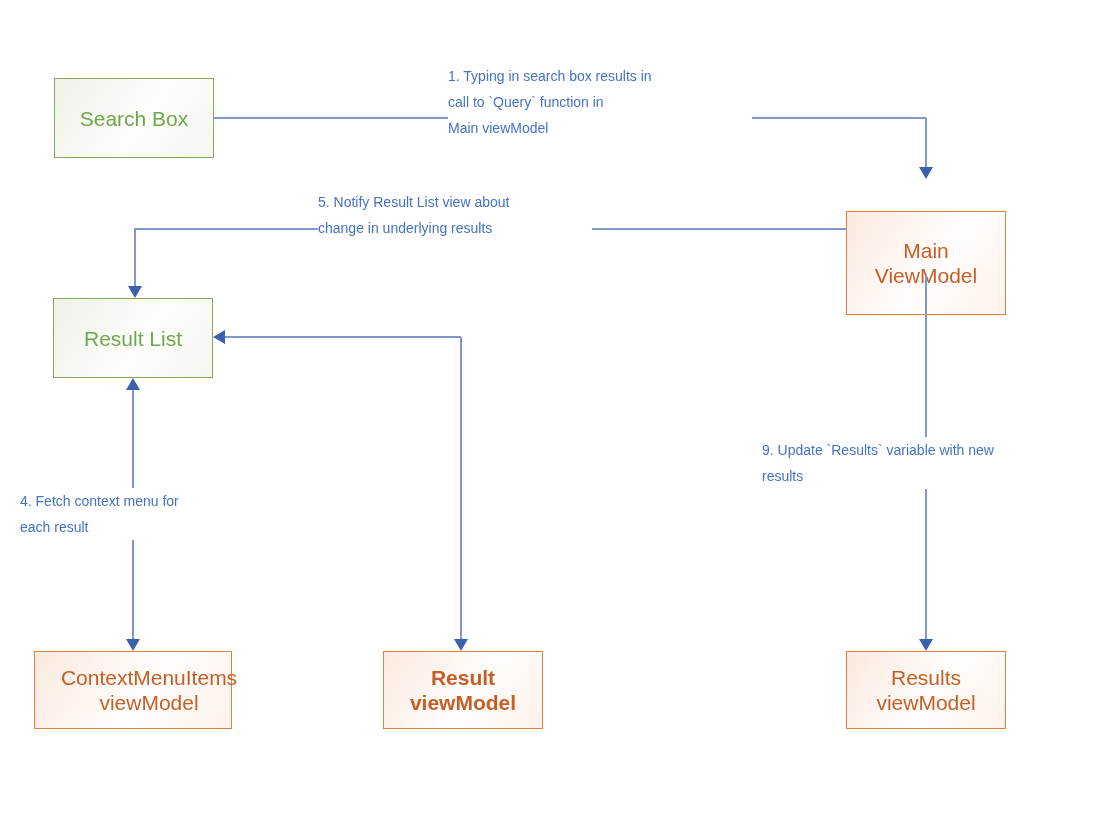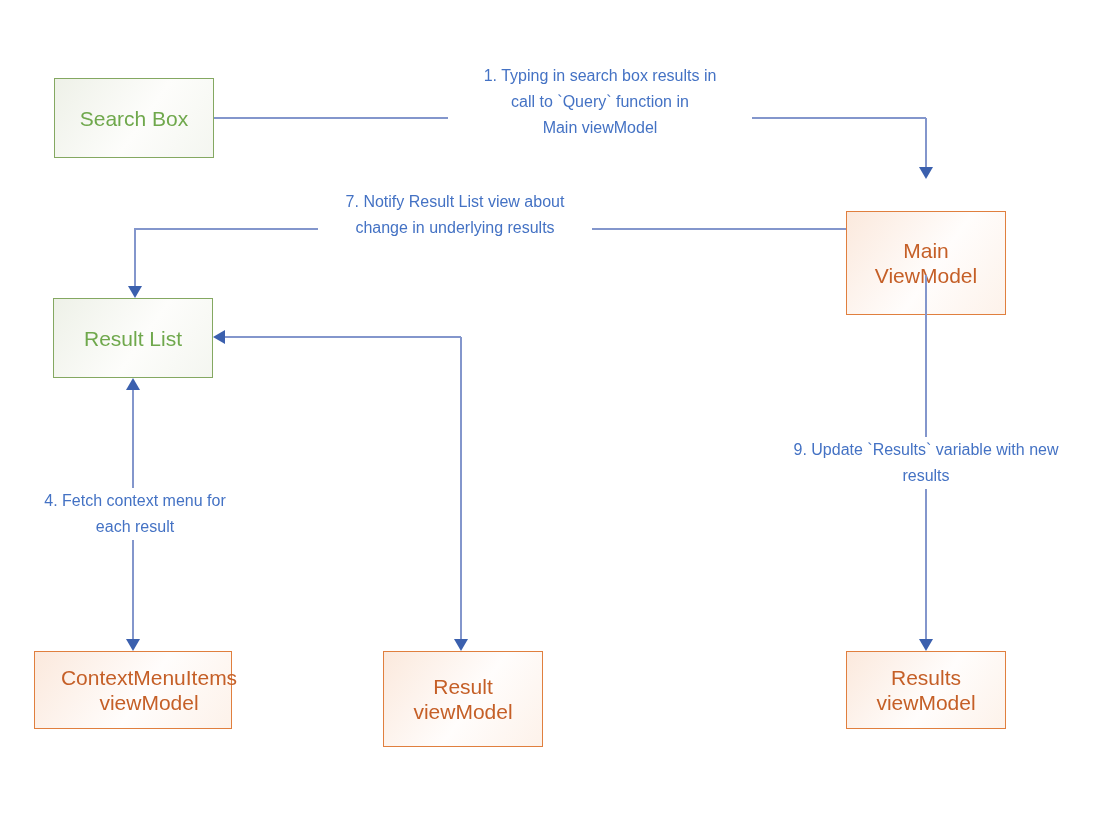--- a/index.html
+++ b/index.html
@@ -30,21 +30,21 @@
   }
   .node.orange {
     border: 1.6px solid var(--orange-border, #e07f3e);
     color: var(--orange-text, #c55f27);
     background: linear-gradient(125deg, var(--orange-fill-tint, #fbe9dd) 0%, #fffdfc 55%, #fdf2ea 100%);
   }
   #node-search-box            { left: 54px;  top: 78px;  width: 160px; height: 80px; }
   #node-main-viewmodel        { left: 846px; top: 179px; width: 160px; height: 104px; margin-top: 32px; }
   #node-result-list           { left: 53px;  top: 298px; width: 160px; height: 80px; }
   #node-contextmenuitems-vm   { left: 34px;  top: 651px; width: 198px; height: 78px; padding-left: 32px; }
-  #node-result-viewmodel      { left: 383px; top: 651px; width: 160px; height: 96px; }
+  #node-result-viewmodel      { left: 383px; top: 651px; width: 160px; height: 78px; font-weight: bold; }
   #node-results-viewmodel     { left: 846px; top: 651px; width: 160px; height: 78px; }
   
   .line { position: absolute; background: var(--edge-line, #8396cc); z-index: 1; }
   #e1h { left: 214px; top: 117px; width: 712px; height: 2px; }
   #e1v { left: 925px; top: 118px; width: 2px;   height: 51px; }
   #e2v { left: 925px; top: 275px; width: 2px;   height: 366px; }
   #e3h { left: 134px; top: 228px; width: 712px; height: 2px; }
   #e3v { left: 134px; top: 229px; width: 2px;   height: 59px; }
   #e4h { left: 224px; top: 336px; width: 237px; height: 2px; }
   #e4v { left: 460px; top: 337px; width: 2px;   height: 304px; }
@@ -60,23 +60,22 @@
   #ah4a { left: 213px; top: 330px; }
   #ah4b { left: 454px; top: 639px; }
   #ah5a { left: 126px; top: 378px; }
   #ah5b { left: 126px; top: 639px; }
   
   .edge-label {
     position: absolute;
     z-index: 3;
     background: var(--background, #ffffff);
     color: var(--annotation-text, #4472c4);
-    font-size: 16px;
+    font-size: 14px;
     line-height: 26px;
-    text-align: center;
     white-space: pre-line;
   }
   #lbl1 { left: 448px; top: 63px;  width: 304px; }
   #lbl3 { left: 318px; top: 189px; width: 274px; }
   #lbl4 { left: 328px; top: 342px; width: 276px; }
   #lbl2 { left: 762px; top: 437px; width: 328px; }
   #lbl5 { left: 20px;  top: 488px; width: 230px; }
 </style>
 </head>
 <body>
@@ -96,21 +95,21 @@
   <div class="ah ah-down" id="ah2"></div>
   <div class="ah ah-down" id="ah3"></div>
   <div class="ah ah-left" id="ah4a"></div>
   <div class="ah ah-down" id="ah4b"></div>
   <div class="ah ah-up" id="ah5a"></div>
   <div class="ah ah-down" id="ah5b"></div>
 
   <div class="edge-label" id="lbl1">1. Typing in search box results in
 call to `Query` function in
 Main viewModel</div>
-  <div class="edge-label" id="lbl3">7. Notify Result List view about
+  <div class="edge-label" id="lbl3">5. Notify Result List view about
 change in underlying results</div>
   <div class="edge-label" id="lbl2">9. Update `Results` variable with new
 results</div>
   <div class="edge-label" id="lbl5">4. Fetch context menu for
 each result</div>
 
   <div class="node green" id="node-search-box">Search Box</div>
   <div class="node orange" id="node-main-viewmodel">Main
 ViewModel</div>
   <div class="node green" id="node-result-list">Result List</div>

